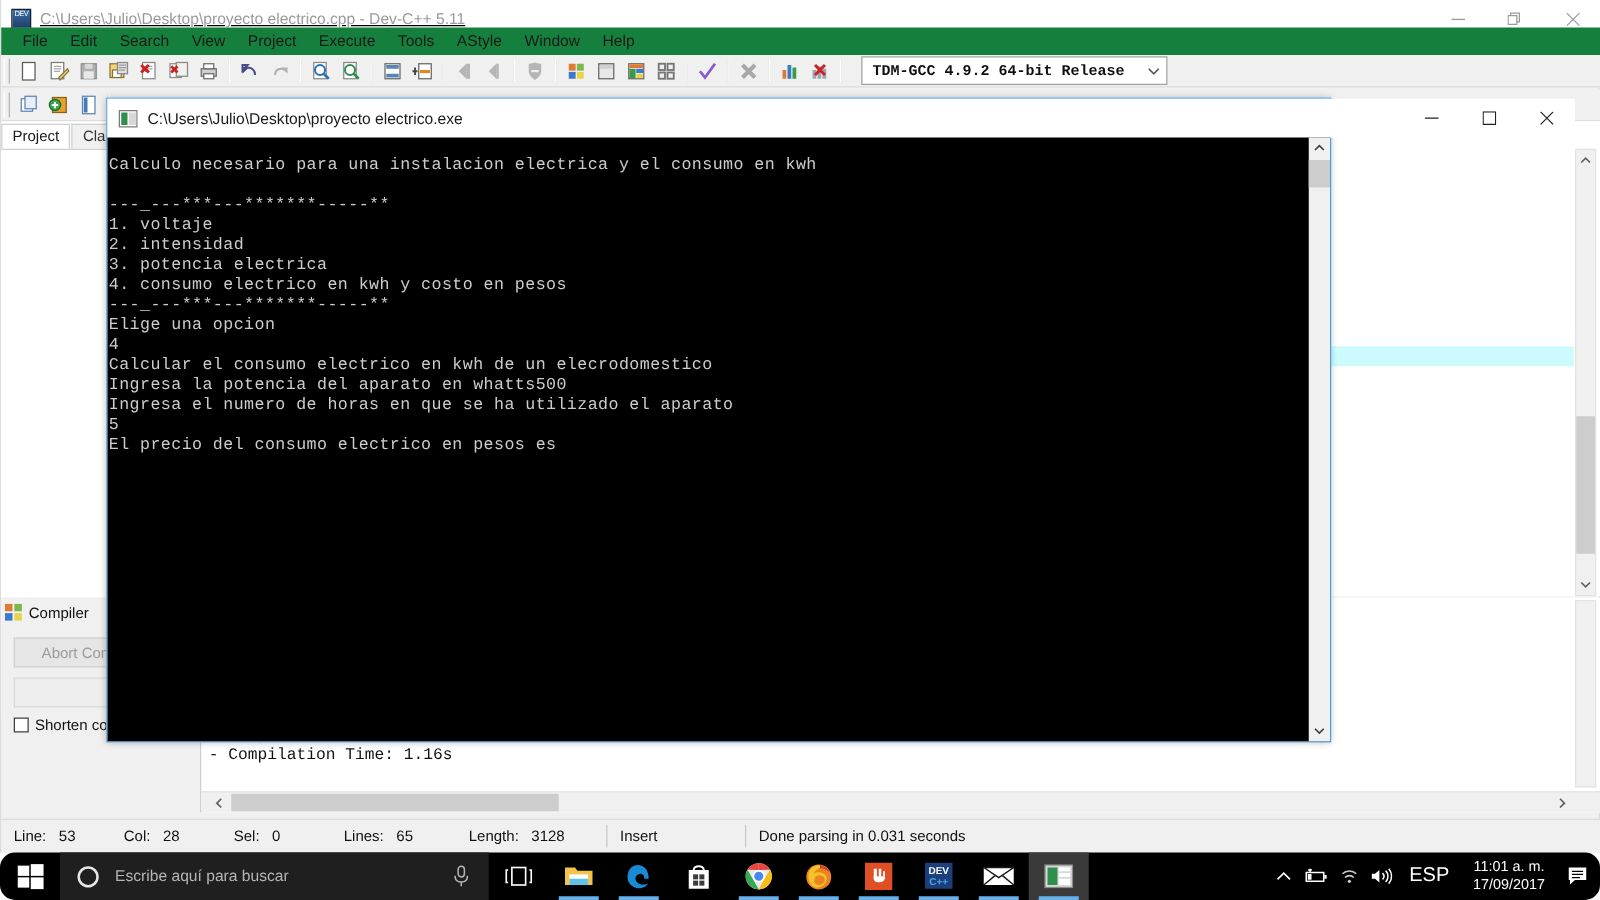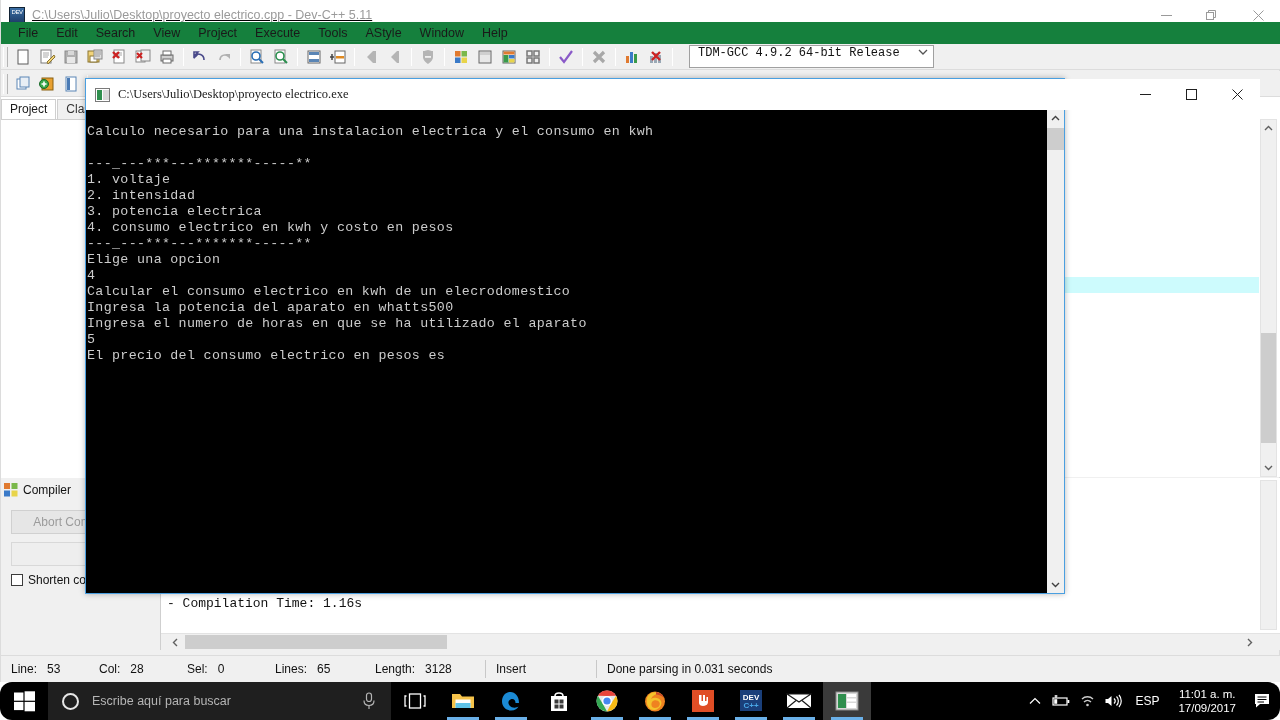--- a/index.html
+++ b/index.html
@@ -72,22 +72,23 @@
   }
   .tb-btn {
     width: 24px; height: 23px; display: flex; align-items: center; justify-content: center;
     flex: 0 0 auto;
   }
   .ico { display:block; }
 
   .combo {
     position: absolute; left: 688px; top: 45px; width: 245px; height: 23px;
     background: #fff; border: 1px solid #a0a0a0;
-    display: flex; align-items: flex-start; justify-content: space-between;
+    display: flex; align-items: center; justify-content: space-between;
     padding: 0 4px 0 8px;
+    font-weight: bold;
   }
   .combo-text { font-family: "Liberation Mono", monospace; font-size: 12px; color: #111; }
 
   
   .toolbar2 {
     position: absolute; left: 0; top: 71px; width: 1280px; height: 26px;
     background: #f0f0f0; display: flex; align-items: center;
     border-bottom: 1px solid #dcdcdc;
   }
 
@@ -200,21 +201,21 @@
 
   
   .console {
     position: absolute; left: 85px; top: 78px; width: 980px; height: 516px;
     background: #ffffff;
     border: 1px solid #4a9fe0;
     box-shadow: 0 0 6px rgba(0,0,0,0.28);
   }
   .con-title {
     position:absolute; left:0; top:0; width: 1174px; height: 31px;
-    background:#ffffff; display:flex; align-items:center;font-family:Liberation Serif, serif;
+    background:#ffffff; display:flex; align-items:center;
   }
   .con-icon {
     width:15px; height:14px; margin-left: 9px; margin-right: 8px;
     background:#fff; border:1px solid #7a7a7a; position:relative; flex:0 0 auto;
   }
   .con-icon::before{
     content:""; position:absolute; left:1px; top:1px; width:5px; height:10px; background:#2f8f4e;
   }
   .con-icon::after{
     content:""; position:absolute; left:7px; top:1px; width:6px; height:10px; background:#d8d8d8;
@@ -273,21 +274,21 @@
     position:relative;
   }
   .tb-app.active { background:#3a3a3a; }
   .tb-app .underline {
     position:absolute; bottom:0; left:8px; width:32px; height:3px; background:#6ab0e8;
   }
   .tray {
     position:absolute; right:0; top:0; height:38px; display:flex; align-items:center;
   }
   .tray-ico { width:26px; height:38px; display:flex; align-items:center; justify-content:center; }
-  .tray-lang { font-size:12px; color:#ffffff; padding:0 9px; }
+  .tray-lang { font-size:16px; color:#ffffff; padding:0 9px; }
   .tray-clock {
     font-size:11.5px; color:#ffffff; text-align:center; line-height:14px;
     padding:0 10px;
   }
   .tray-notif { width:34px; height:38px; display:flex; align-items:center; justify-content:center; }
 </style>
 </head>
 <body>
 
 <div id="root">

